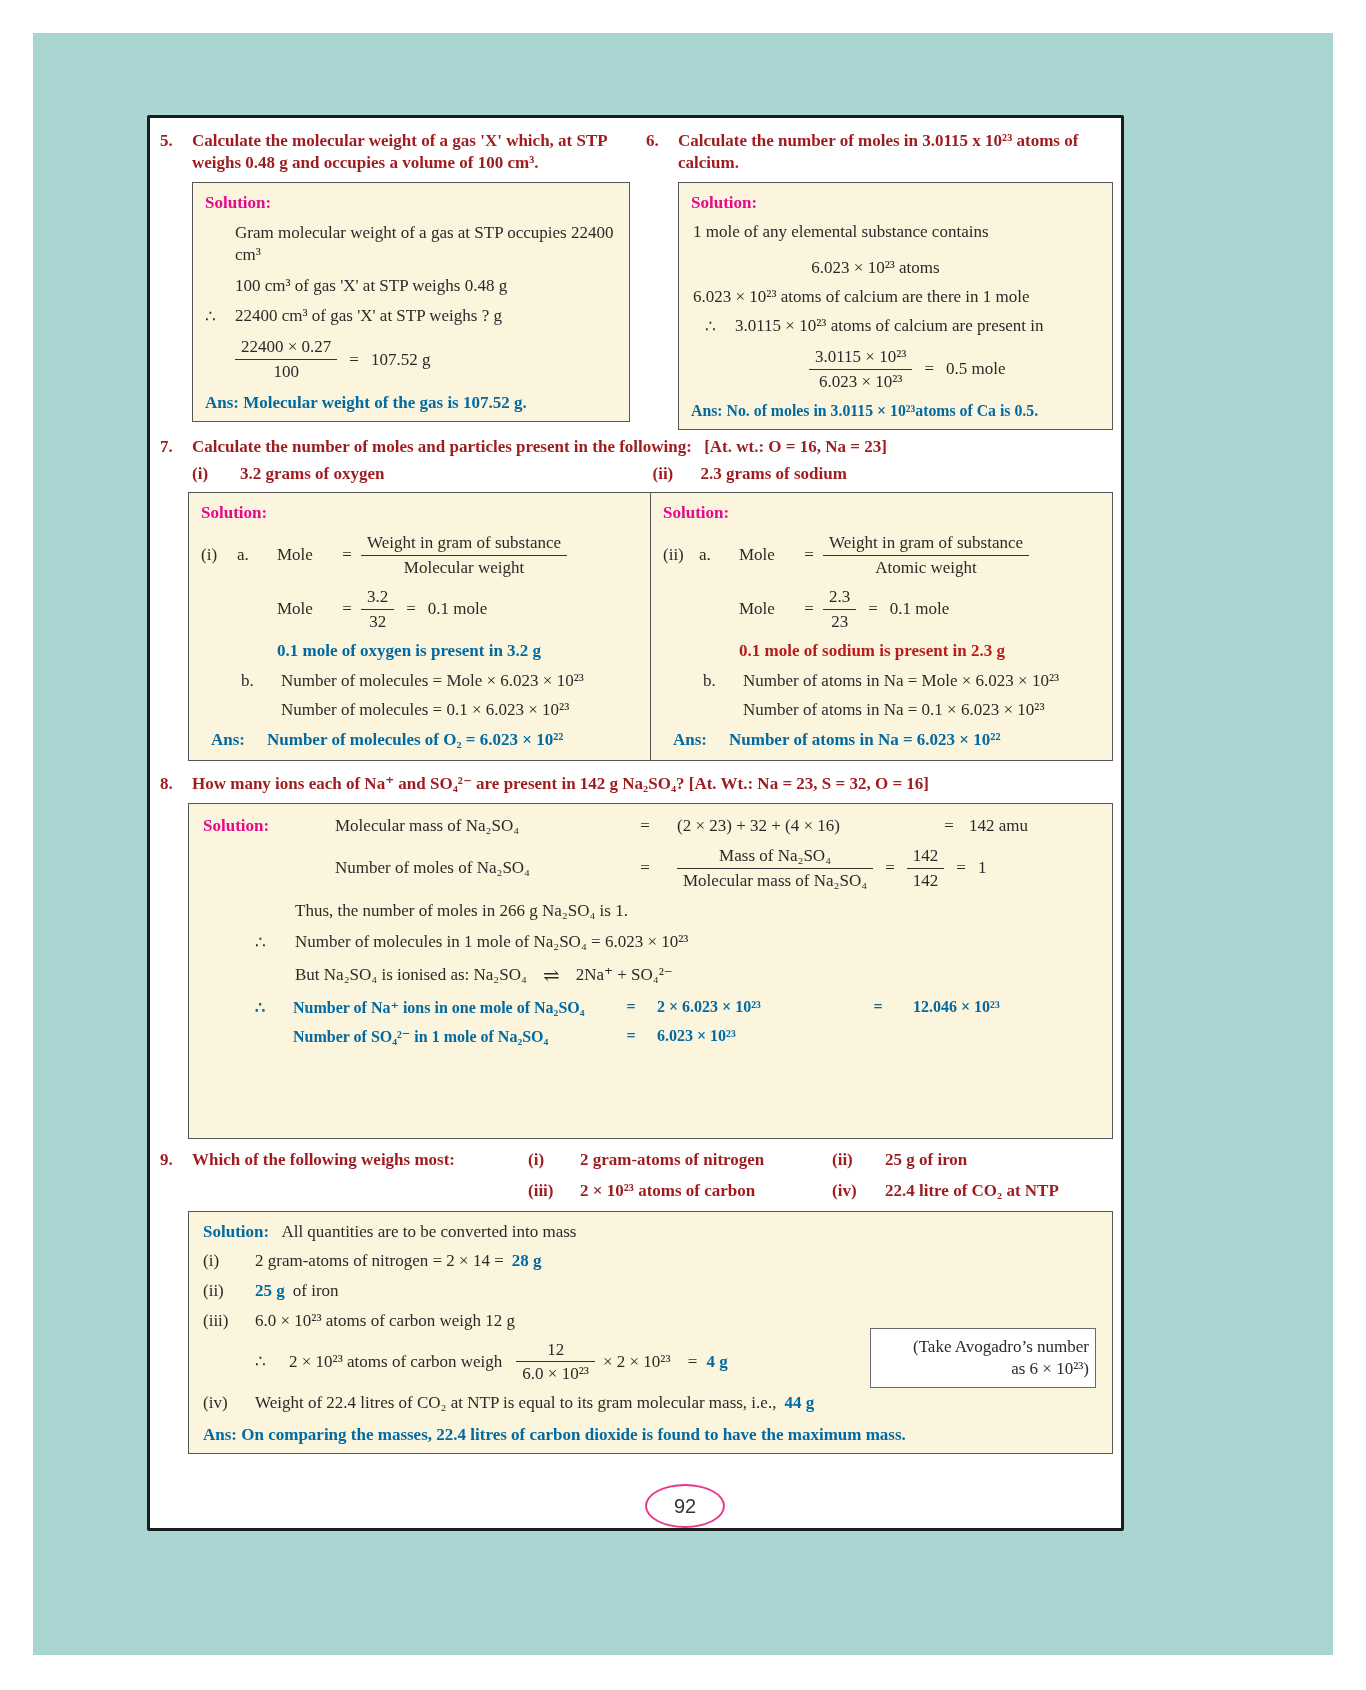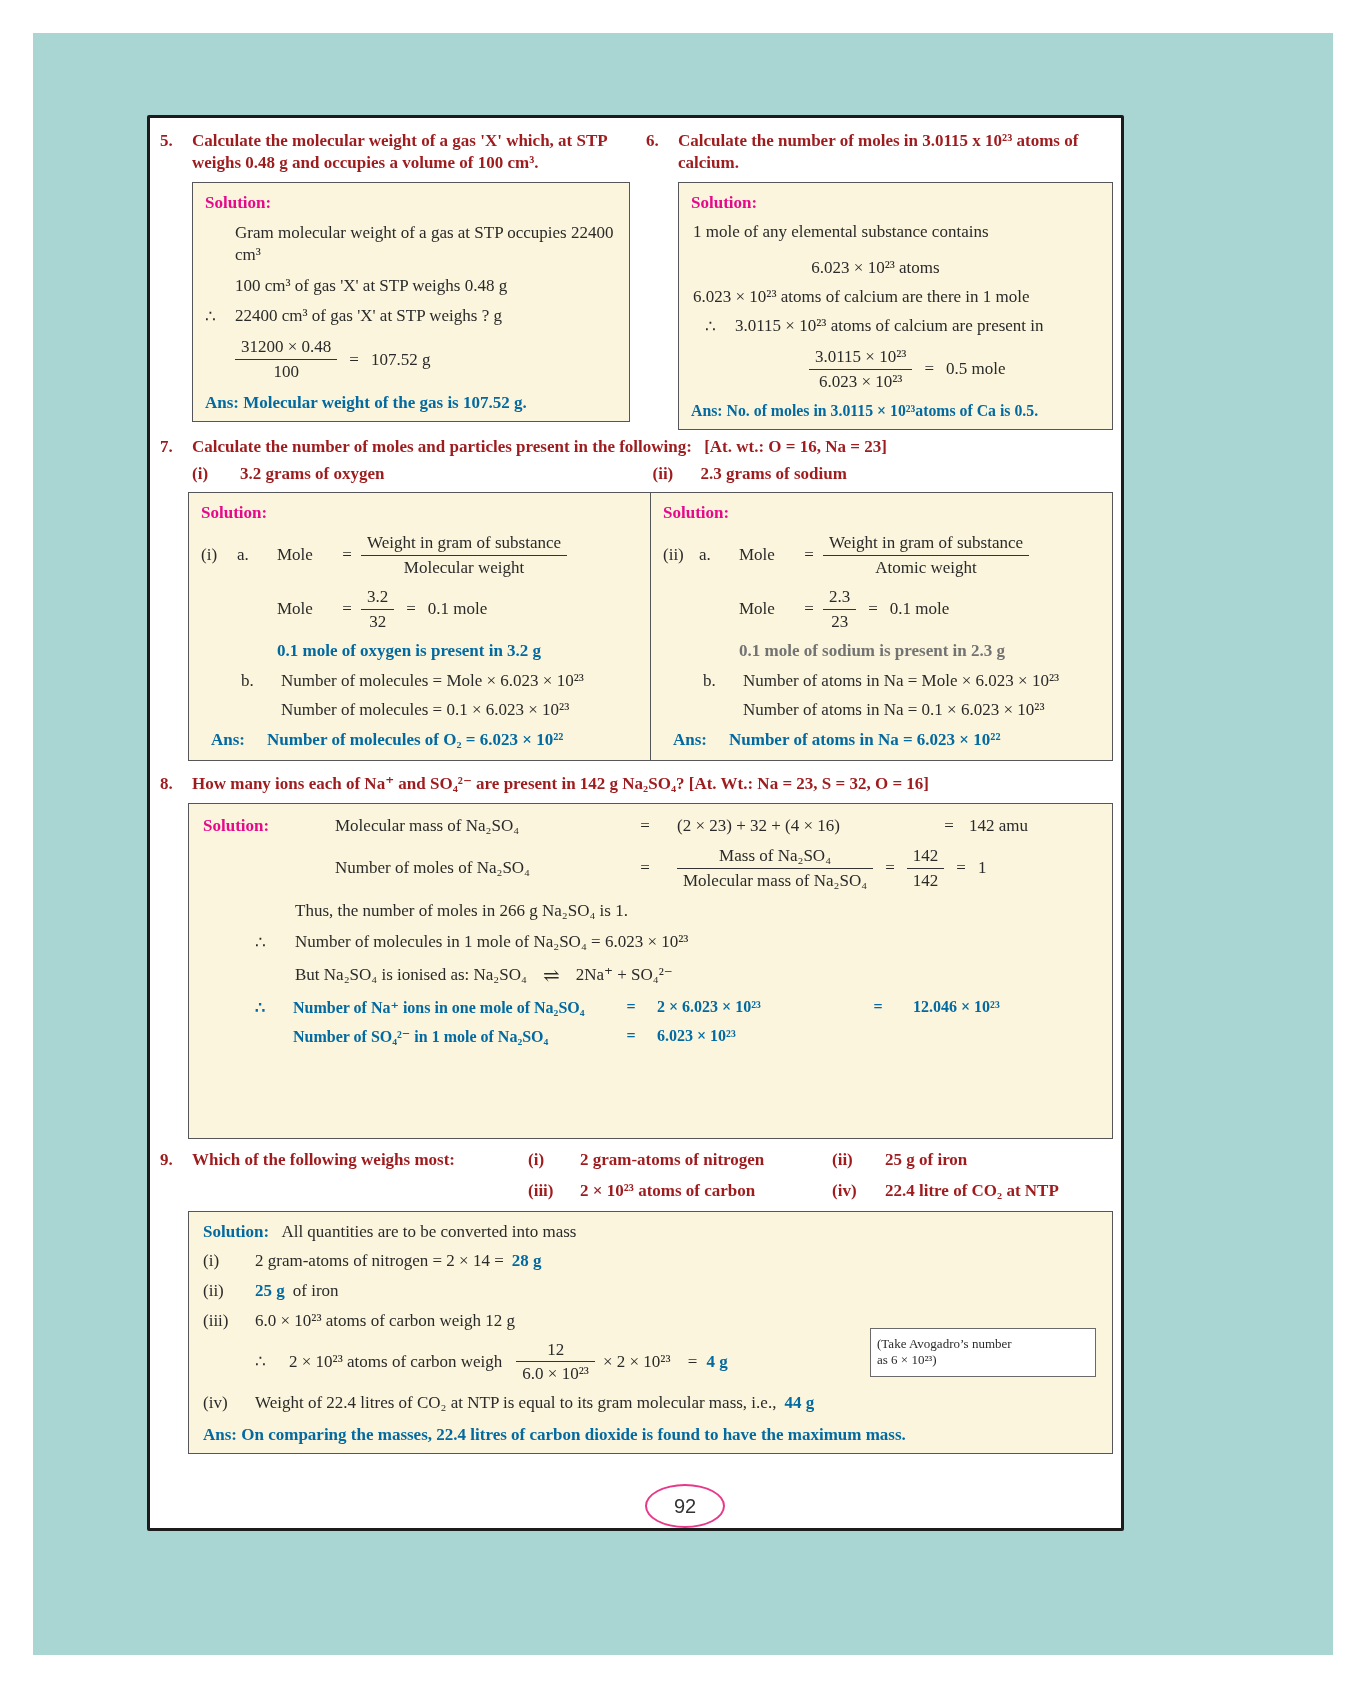--- a/index.html
+++ b/index.html
@@ -8,21 +8,21 @@
     font-family:"Liberation Serif","DejaVu Serif",serif;color:#2a2a2a;font-size:17px;
   }
   .teal{position:absolute;left:33px;top:33px;width:1300px;height:1622px;background:#a9d6d3;}
   .panel{
     position:absolute;left:147px;top:115px;width:977px;height:1416px;box-sizing:border-box;
     background:#ffffff;border:3px solid #1c1c1c;border-radius:2px;
     padding:12px 8px 12px 10px;overflow:hidden;
   }
   .red{color:#9e1b1e;font-weight:bold;}
   .mag{color:#0369a1;font-weight:bold;}
-  .blkb{color:#737373;font-weight:bold;}
+  .blkb{color:#b91c1c;font-weight:bold;}
   .qrow{display:flex;line-height:1.3;}
   .qn{flex:0 0 32px;color:#9e1b1e;font-weight:bold;}
   .qt{flex:1;color:#9e1b1e;font-weight:bold;}
   .solbox{background:#faf5dc;border:1.6px solid #55565a;box-sizing:border-box;}
   .sol{color:#e60a8a;font-weight:bold;margin:2px 0 8px 0;}
   .toprow{display:flex;gap:16px;}
   .colL{flex:0 0 470px;}
   .colR{flex:1;}
   .qbox-half{margin-left:32px;margin-top:8px;padding:8px 12px 8px 12px;min-height:236px;}
   .p-ind{margin:9px 0 9px 30px;line-height:1.3;}
@@ -81,21 +81,21 @@
   .q9head{display:flex;line-height:1.3;}
   .q9title{flex:0 0 336px;color:#9e1b1e;font-weight:bold;}
   .q9opts{flex:1;display:grid;grid-template-columns:52px 252px 53px auto;row-gap:9px;color:#9e1b1e;font-weight:bold;}
   .q9box{min-height:240px;position:relative;padding:8px 14px 8px 14px;}
   .q9solrow{margin:2px 0 6px 0;}
   .q9r{display:flex;margin:8px 0;line-height:1.3;}
   .q9r .olab{flex:0 0 52px;}
   .q9c{display:flex;align-items:center;margin:6px 0 6px 52px;}
   .q9c .tfm{flex:0 0 34px;}
   .notebox{position:absolute;right:16px;top:116px;width:212px;background:#ffffff;border:1.6px solid #6a6a6a;
-           text-align:left;padding:7px 6px;font-size:13px;line-height:1.3;}
+           text-align:right;padding:7px 6px;font-size:17px;line-height:1.3;}
   .q9ans{margin:10px 0 0 0;line-height:1.25;}
   .gap8{padding:0 8px;}
   
   .pagebadge{
     position:absolute;left:645px;top:1484px;width:76px;height:40px;background:#ffffff;
     border:2px solid #e8388a;border-radius:50%;display:flex;align-items:center;justify-content:center;
     font-family:"Liberation Sans",sans-serif;font-size:20px;color:#333;
   }
 </style>
 </head>
@@ -114,21 +114,21 @@
       <div class="solbox qbox-half">
         <div class="sol">Solution:</div>
         <p class="p-ind">Gram molecular weight of a gas at STP occupies 22400 cm³</p>
         <p class="p-ind">100 cm³ of gas 'X' at STP weighs 0.48 g</p>
         <div class="tfline">
           <span class="tfmark">∴</span>
           <span>22400 cm³ of gas 'X' at STP weighs ? g</span>
         </div>
         <div class="eqline" style="margin-left:30px;">
           <span class="frac">
-            <span class="num">31200 × 0.48</span>
+            <span class="num">22400 × 0.27</span>
             <span class="den">100</span>
           </span>
           <span class="eqsym">=</span>
           <span>107.52 g</span>
         </div>
         <div class="ansline mag">Ans: Molecular weight of the gas is 107.52 g.</div>
       </div>
     </section>
 
     <section class="colR">

